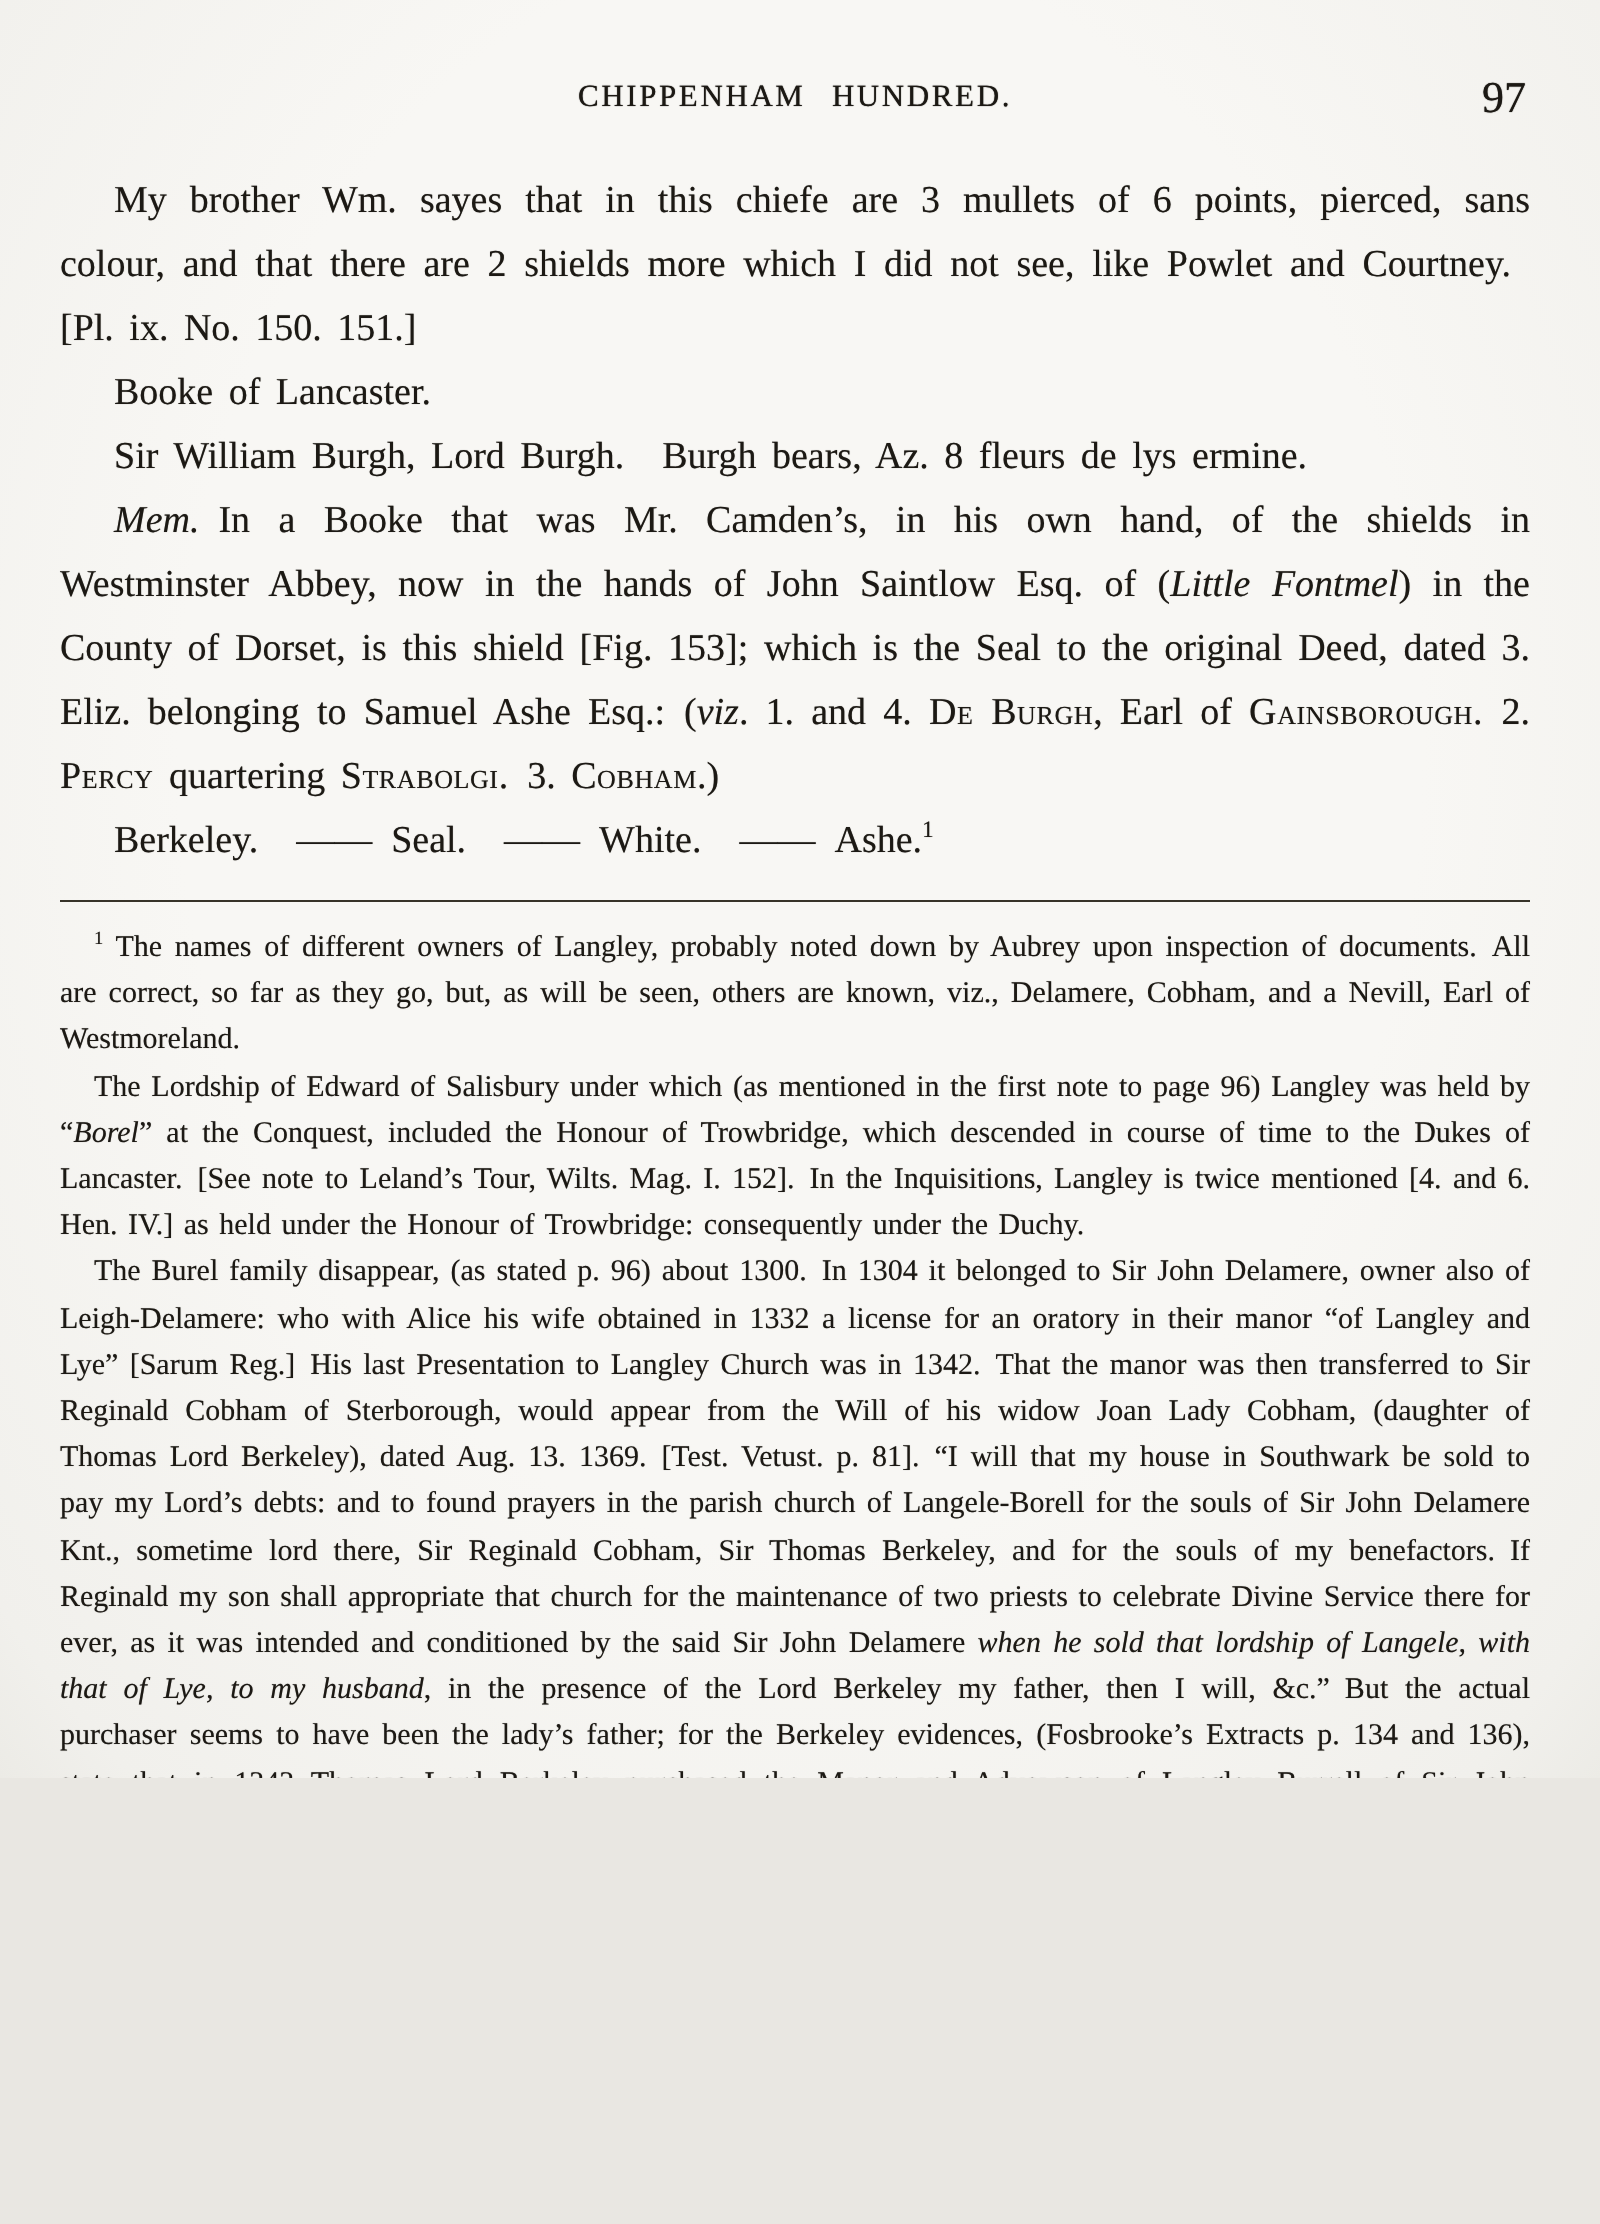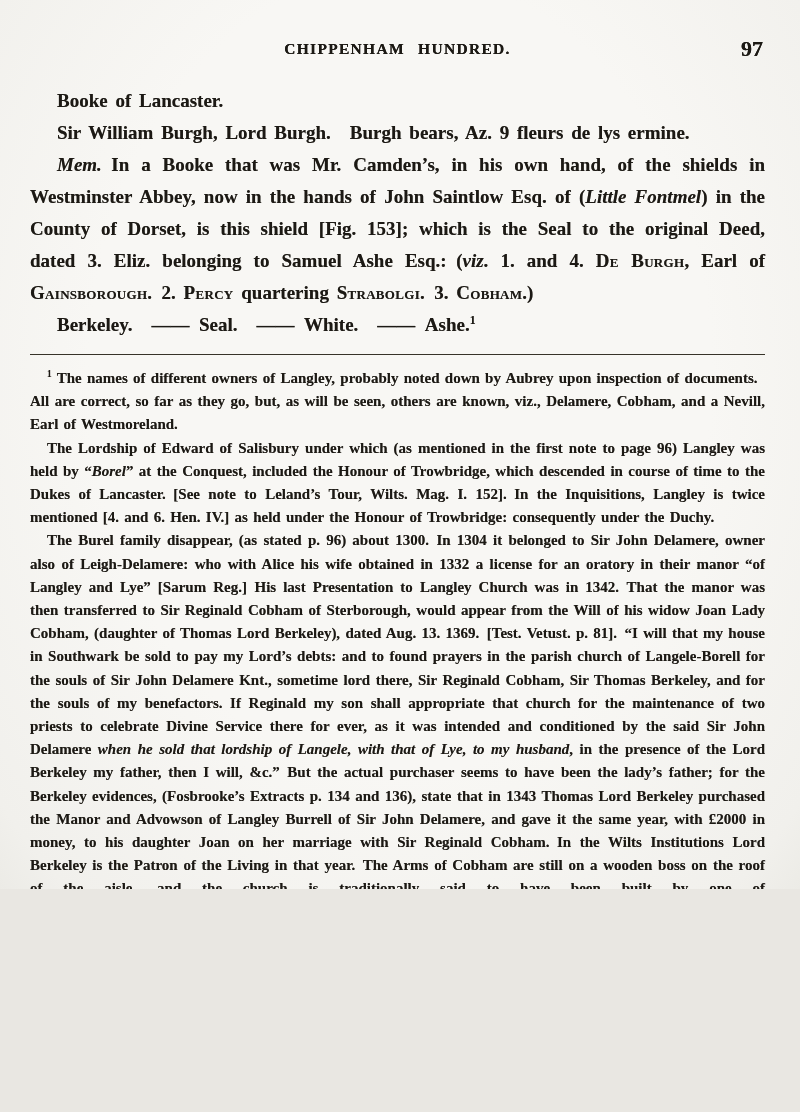--- a/index.html
+++ b/index.html
@@ -5,21 +5,20 @@
   html, body { margin: 0; padding: 0; background: #e9e7e2; }
   .page {
     position: relative;
     width: 800px; height: 889px;
     box-sizing: border-box;
     padding: 40px 35px 0 30px;
     background: radial-gradient(ellipse at 50% 42%, #f8f7f4 55%, #f1f0ec 92%, #ecebe6 100%);
     font-family: "Liberation Serif", "DejaVu Serif", serif;
     color: #1c1914;
     overflow: hidden;
-    font-weight: bold;
   }
   .running-head {
     position: relative;
     height: 24px;
     text-align: center;
     font-size: 15.5px;
     letter-spacing: 1.3px;
     word-spacing: 8px;
     text-shadow: 0 0 0.5px currentColor;
   }
@@ -68,22 +67,23 @@
 <body>
 
 <div class="page">
 
   <div class="running-head">
     <span>CHIPPENHAM HUNDRED.</span>
     <span class="page-number">97</span>
   </div>
 
   <div class="main-text">
+    <p><span class="seg-n">My brother Wm. sayes that in this chiefe are 3 mullets of 6 points, pierced, sans colour, and that there are 2 shields more which I did not see, like Powlet and Courtney. [Pl. ix. No. 150. 151.]</span></p>
     <p><span class="seg-n">Booke of Lancaster.</span></p>
-    <p><span class="seg-n">Sir William Burgh, Lord Burgh. Burgh bears, Az. 9 fleurs de lys ermine.</span></p>
+    <p><span class="seg-n">Sir William Burgh, Lord Burgh. Burgh bears, Az. 8 fleurs de lys ermine.</span></p>
     <p><span class="seg-i">Mem.</span><span class="seg-n"> In a Booke that was Mr. Camden’s, in his own hand, of the shields in Westminster Abbey, now in the hands of John Saintlow Esq. of (</span><span class="seg-i">Little Fontmel</span><span class="seg-n">) in the County of Dorset, is this shield [Fig. 153]; which is the Seal to the original Deed, dated 3. Eliz. belonging to Samuel Ashe Esq.: (</span><span class="seg-i">viz</span><span class="seg-n">. 1. and 4. </span><span class="seg-sc">De Burgh</span><span class="seg-n">, Earl of </span><span class="seg-sc">Gainsborough</span><span class="seg-n">. 2. </span><span class="seg-sc">Percy</span><span class="seg-n"> quartering </span><span class="seg-sc">Strabolgi</span><span class="seg-n">. 3. </span><span class="seg-sc">Cobham</span><span class="seg-n">.)</span></p>
     <p><span class="seg-n">Berkeley. —— Seal. —— White. —— Ashe.</span><span class="seg-sup">1</span></p>
   </div>
 
   <hr class="fn-rule">
 
   <div class="footnotes">
     <p><span class="seg-sup">1</span><span class="seg-n"> The names of different owners of Langley, probably noted down by Aubrey upon inspection of documents. All are correct, so far as they go, but, as will be seen, others are known, viz., Delamere, Cobham, and a Nevill, Earl of Westmoreland.</span></p>
     <p><span class="seg-n">The Lordship of Edward of Salisbury under which (as mentioned in the first note to page 96) Langley was held by “</span><span class="seg-i">Borel</span><span class="seg-n">” at the Conquest, included the Honour of Trowbridge, which descended in course of time to the Dukes of Lancaster. [See note to Leland’s Tour, Wilts. Mag. I. 152]. In the Inquisitions, Langley is twice mentioned [4. and 6. Hen. IV.] as held under the Honour of Trowbridge: consequently under the Duchy.</span></p>
     <p class="justify-last"><span class="seg-n">The Burel family disappear, (as stated p. 96) about 1300. In 1304 it belonged to Sir John Delamere, owner also of Leigh-Delamere: who with Alice his wife obtained in 1332 a license for an oratory in their manor “of Langley and Lye” [Sarum Reg.] His last Presentation to Langley Church was in 1342. That the manor was then transferred to Sir Reginald Cobham of Sterborough, would appear from the Will of his widow Joan Lady Cobham, (daughter of Thomas Lord Berkeley), dated Aug. 13. 1369. [Test. Vetust. p. 81]. “I will that my house in Southwark be sold to pay my Lord’s debts: and to found prayers in the parish church of Langele-Borell for the souls of Sir John Delamere Knt., sometime lord there, Sir Reginald Cobham, Sir Thomas Berkeley, and for the souls of my benefactors. If Reginald my son shall appropriate that church for the maintenance of two priests to celebrate Divine Service there for ever, as it was intended and conditioned by the said Sir John Delamere </span><span class="seg-i">when he sold that lordship of Langele, with that of Lye, to my husband</span><span class="seg-n">, in the presence of the Lord Berkeley my father, then I will, &amp;c.” But the actual purchaser seems to have been the lady’s father; for the Berkeley evidences, (Fosbrooke’s Extracts p. 134 and 136), state that in 1343 Thomas Lord Berkeley purchased the Manor and Advowson of Langley Burrell of Sir John Delamere, and gave it the same year, with £2000 in money, to his daughter Joan on her marriage with Sir Reginald Cobham. In the Wilts Institutions Lord Berkeley is the Patron of the Living in that year. The Arms of Cobham are still on a wooden boss on the roof of the aisle, and the church is traditionally said to have been built by one of</span></p>

